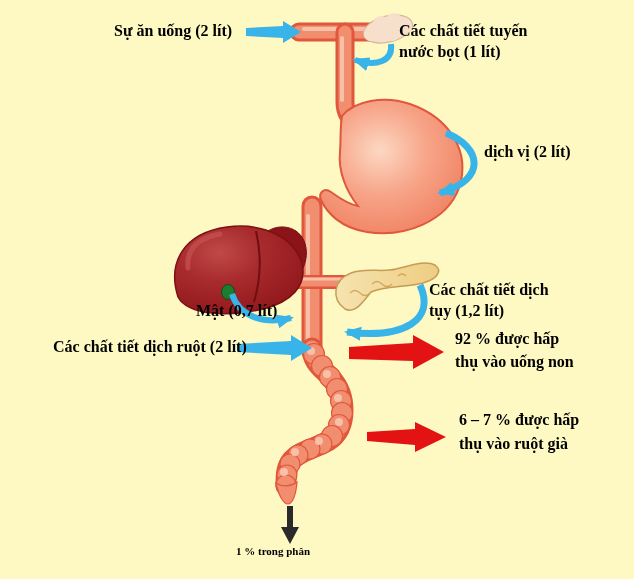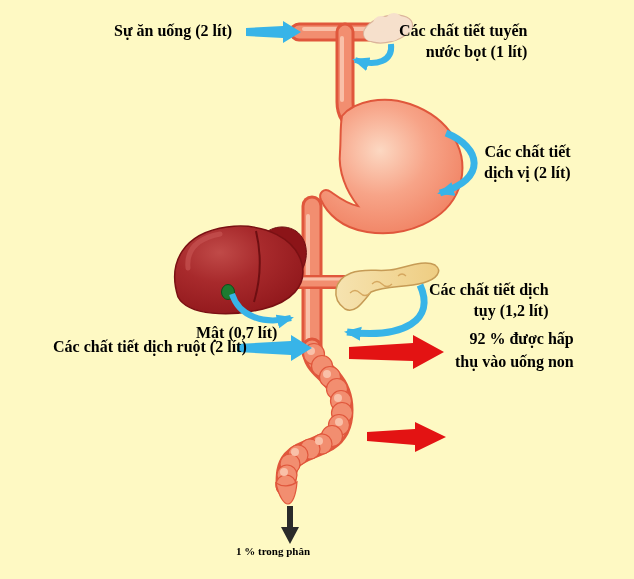--- a/index.html
+++ b/index.html
@@ -5,21 +5,21 @@
   html,body{margin:0;padding:0;background:#fff;}
   .canvas{
     position:relative;width:634px;height:579px;background:#fef9c3;
     overflow:hidden;font-family:"Liberation Serif", serif;
   }
   .art{position:absolute;left:0;top:0;}
   .lbl{
     position:absolute;font-weight:bold;font-size:16px;line-height:21px;
     color:#010101;white-space:nowrap;
   }
-  .lbl div{white-space:nowrap;text-align:right;}
+  .lbl div{white-space:nowrap;}
 </style>
 </head>
 <body>
 
 <div class="canvas">
 
   <svg class="art" width="634" height="579" viewBox="0 0 634 579">
     <defs>
       <radialGradient id="gStomach" cx="42%" cy="38%" r="75%">
         <stop offset="0%" stop-color="#fcd8c2"></stop>
@@ -141,40 +141,43 @@
   <div class="lbl" style="left:114px;top:20px;">
     <span>Sự ăn uống (2 lít)</span>
   </div>
 
   <div class="lbl" style="left:399px;top:20px;">
     <div>Các chất tiết tuyến</div>
     <div>nước bọt (1 lít)</div>
   </div>
 
   <div class="lbl" style="left:484px;top:141px;">
-    <div>Các chất tiết</div>
     <div>dịch vị (2 lít)</div>
   </div>
 
-  <div class="lbl" style="left:196px;top:322px;">
+  <div class="lbl" style="left:196px;top:300px;">
     <span>Mật (0,7 lít)</span>
   </div>
 
   <div class="lbl" style="left:429px;top:279px;">
     <div>Các chất tiết dịch</div>
     <div>tụy (1,2 lít)</div>
   </div>
 
   <div class="lbl" style="left:33px;top:336px;margin-left:20px;">
     <span>Các chất tiết dịch ruột (2 lít)</span>
   </div>
 
   <div class="lbl" style="left:455px;top:327px;line-height:23px;">
     <div>92 % được hấp</div>
     <div>thụ vào uống non</div>
   </div>
 
+  <div class="lbl" style="left:459px;top:408px;line-height:24px;">
+    <div>6 – 7 % được hấp</div>
+    <div>thụ vào ruột già</div>
+  </div>
 
   <div class="lbl" style="left:236px;top:541px;font-size:11px;">
     <span>1 % trong phân</span>
   </div>
 
 </div>
 
 </body></html>

